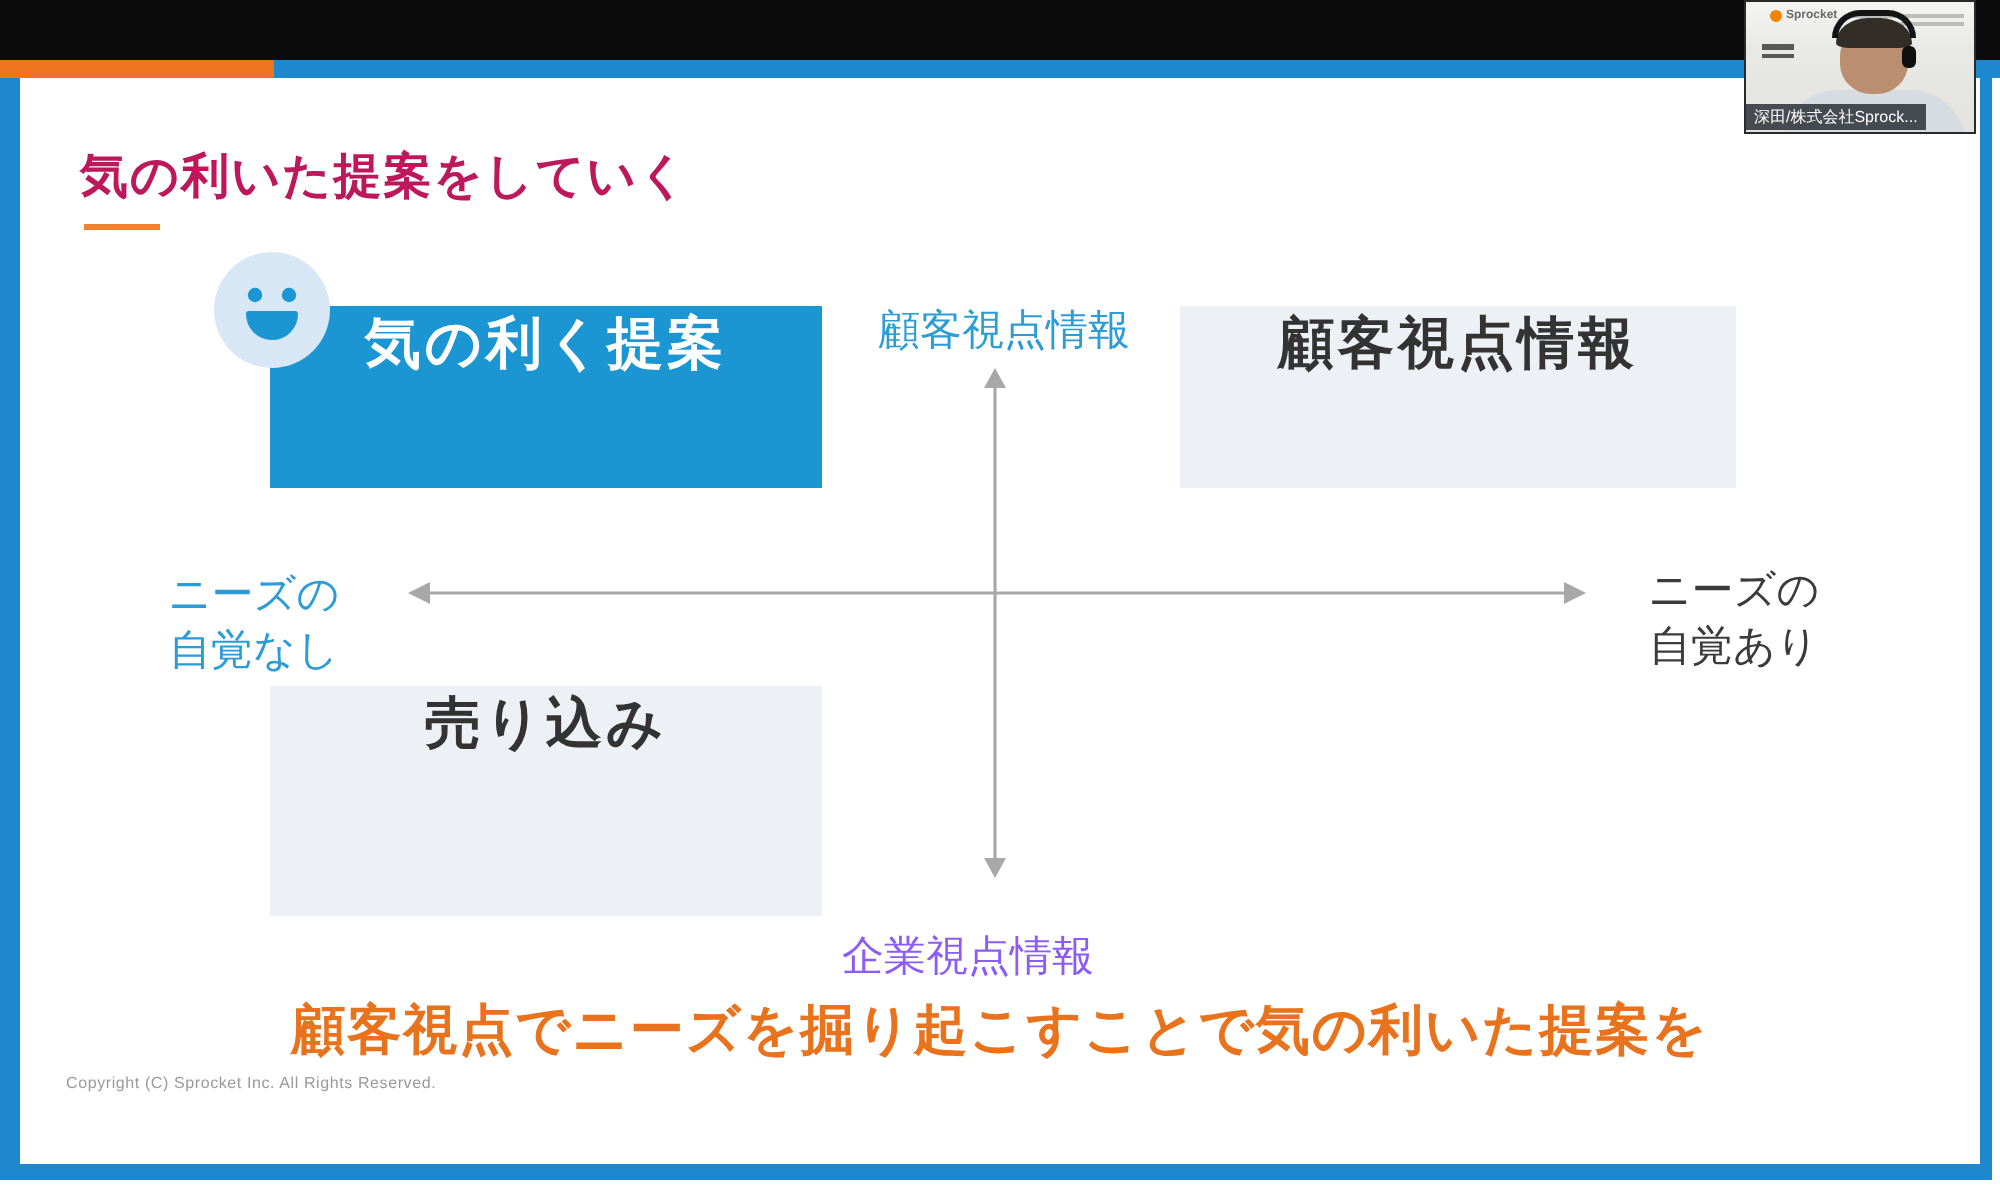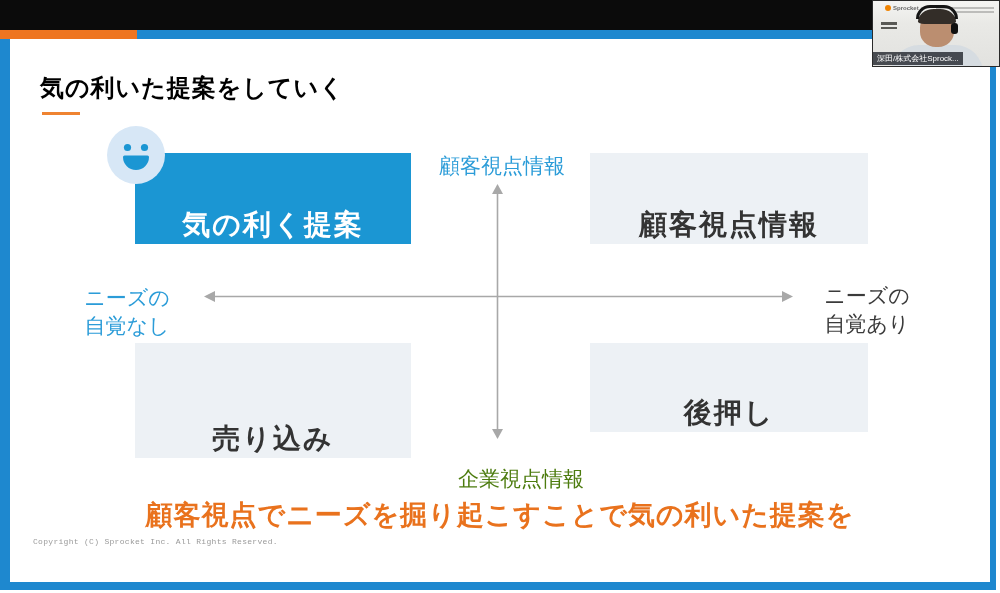--- a/index.html
+++ b/index.html
@@ -12,47 +12,47 @@
   .topbar { position:absolute; left:0; top:0; width:1000px; height:30px; background:#0b0b0b; }
   .stripe-orange { position:absolute; left:0; top:30px; width:137px; height:9px; background:#ee7520; }
   .stripe-blue { position:absolute; left:137px; top:30px; width:863px; height:9px; background:#1e88cf; }
   .border-left { position:absolute; left:0; top:39px; width:10px; height:551px; background:#1e88cf; }
   .border-right { position:absolute; left:990px; top:39px; width:6px; height:551px; background:#1e88cf; }
   .border-bottom { position:absolute; left:0; top:582px; width:996px; height:8px; background:#1e88cf; }
 
   
   .slide { position:absolute; left:0; top:0; width:1000px; height:593px; }
   .title { position:absolute; left:40px; top:72px; font-size:24px; font-weight:bold;
-           color:#000000; letter-spacing:1px; }
+           color:#be185d; letter-spacing:1px; }
   .title-underline { position:absolute; left:42px; top:112px; width:38px; height:3px; background:#ef8331; }
 
   .axis-label { position:absolute; font-size:21px; color:#3b3b3b; text-align:center; white-space:pre-line; line-height:28px;margin-top:16px; }
   .axis-top { left:407px; top:136px; width:190px; color:#2b9cd8; }
-  .axis-bottom { left:426px; top:449px; width:190px; color:#4d7c0f; }
+  .axis-bottom { left:389px; top:449px; width:190px; color:#8b5cf6; }
   .axis-left { left:62px; top:268px; width:130px; color:#2b9cd8; }
   .axis-right { left:802px; top:266px; width:130px; color:#3b3b3b; }
 
   .arrows { position:absolute; left:0; top:0; width:1000px; height:593px; pointer-events:none; }
 
-  .quad { position:absolute; display:flex; align-items:flex-end; justify-content:center;
+  .quad { position:absolute; display:flex; align-items:flex-start; justify-content:center;
           font-size:28px; font-weight:bold; letter-spacing:2px; }
   .quad-tl { left:135px; top:153px; width:276px; height:91px; background:#1b96d3; color:#ffffff; }
   .quad-tr { left:590px; top:153px; width:278px; height:91px; background:#edf1f5; color:#333333; }
   .quad-bl { left:135px; top:343px; width:276px; height:115px; background:#edf1f5; color:#333333; }
   .quad-br { left:590px; top:343px; width:278px; height:89px; background:#edf1f5; color:#333333; }
 
   .smiley { position:absolute; left:107px; top:126px; width:58px; height:58px; }
 
   .message { position:absolute; left:0; top:497px; width:1000px; text-align:center;
              font-size:27px; font-weight:bold; color:#e9721d; letter-spacing:1px; }
-  .copyright { position:absolute; left:33px; top:537px; font-size:8px; color:#9a9a9a; letter-spacing:.3px;font-family:Liberation Mono, monospace; }
+  .copyright { position:absolute; left:33px; top:537px; font-size:8px; color:#9a9a9a; letter-spacing:.3px; }
   .page-number { position:absolute; left:948px; top:553px; font-size:11px; color:#777777;margin-top:48px; }
 
   
-  .video { position:absolute; left:872px; top:0; width:128px; height:67px; z-index:5;
+  .video { position:absolute; left:872px; top:0; width:116px; height:67px; z-index:5;
            background:linear-gradient(#f4f4f2 0%, #e9e9e6 35%, #e2e2df 100%);
            border:1px solid #2a2a2a; overflow:hidden; cursor:pointer; }
   .v-logo { position:absolute; left:12px; top:4px; display:flex; align-items:center; gap:2px;
             font-size:6px; color:#6a6a6a; font-weight:bold; }
   .v-logo-mark { display:inline-block; width:6px; height:6px; border-radius:50%;
                  background:#f08300; }
   .v-smalltext { position:absolute; right:5px; top:6px; width:58px; }
   .v-smalltext i { display:block; height:2px; background:#bcbcba; margin-bottom:2px; }
   .v-smalltext i:last-child { width:70%; margin-left:30%; }
   .v-nameplate { position:absolute; left:8px; top:21px; width:16px; }
@@ -111,23 +111,20 @@
 
     <div class="quad quad-tl">
       <span>気の利く提案</span>
     </div>
     <div class="quad quad-tr">
       <span>顧客視点情報</span>
     </div>
     <div class="quad quad-bl">
       <span>売り込み</span>
     </div>
-    <div class="quad quad-br">
-      <span>後押し</span>
-    </div>
 
     <div class="smiley">
       <svg viewBox="0 0 58 58" width="58" height="58">
         <circle cx="29" cy="29" r="29" fill="#d7e7f6"></circle>
         <circle cx="20.5" cy="21.5" r="3.6" fill="#1b96d3"></circle>
         <circle cx="37.5" cy="21.5" r="3.6" fill="#1b96d3"></circle>
         <path d="M17.5 31 a11.5 11.5 0 0 0 23 0 z" fill="#1b96d3" stroke="#1b96d3" stroke-width="3" stroke-linejoin="round"></path>
       </svg>
     </div>
 

